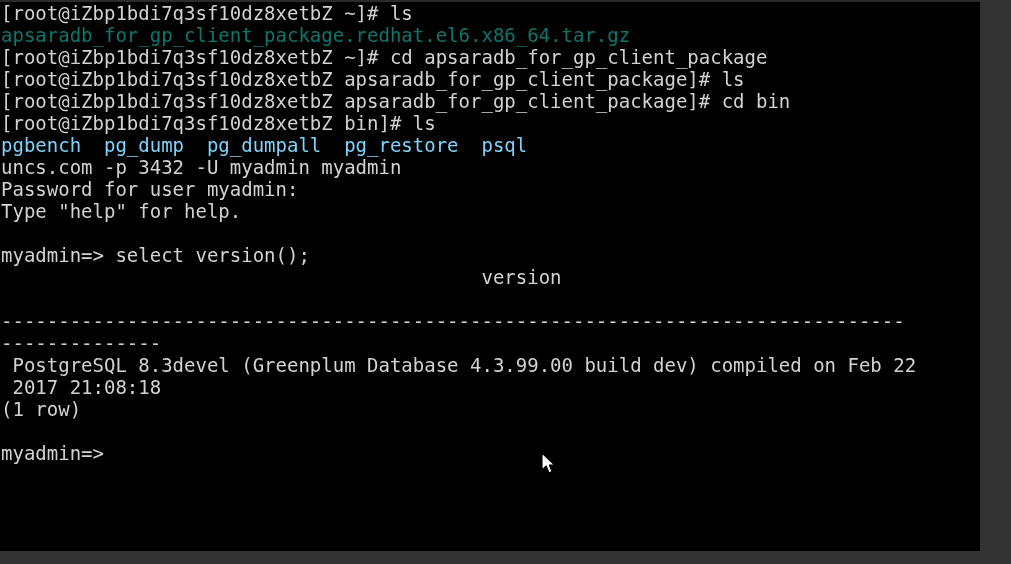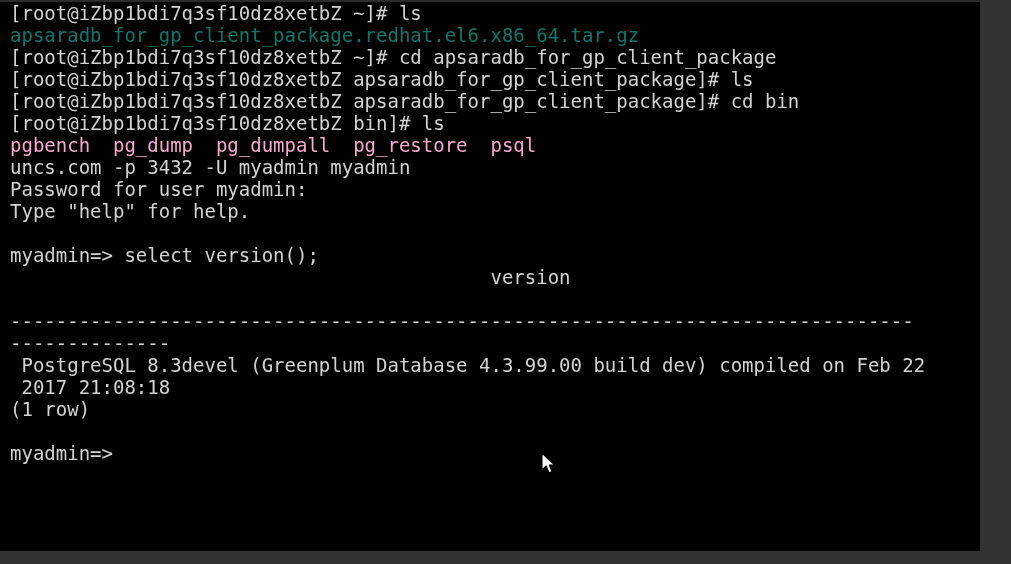--- a/index.html
+++ b/index.html
@@ -62,28 +62,28 @@
   }
 
   .line {
     display: block;
     height: 22px;
     line-height: 22px;
     font-size: 19px;
     letter-spacing: 0px;
     white-space: pre;
     color: #d0d0d0;
-    padding-left: 10px;
+    padding-left: 1px;
   }
   .blank { color: transparent; }
 
   .c-default { color: #d2d2d2; }
   .c-blue    { color: #1919c8; }
   .c-red     { color: #0f766e; }
-  .c-green   { color: #f9a8d4; }
+  .c-green   { color: #7dd3fc; }
 
   
   #cursor {
     position: absolute;
     left: 541px;
     top: 452px;
     width: 16px;
     height: 24px;
     pointer-events: none;
   }

